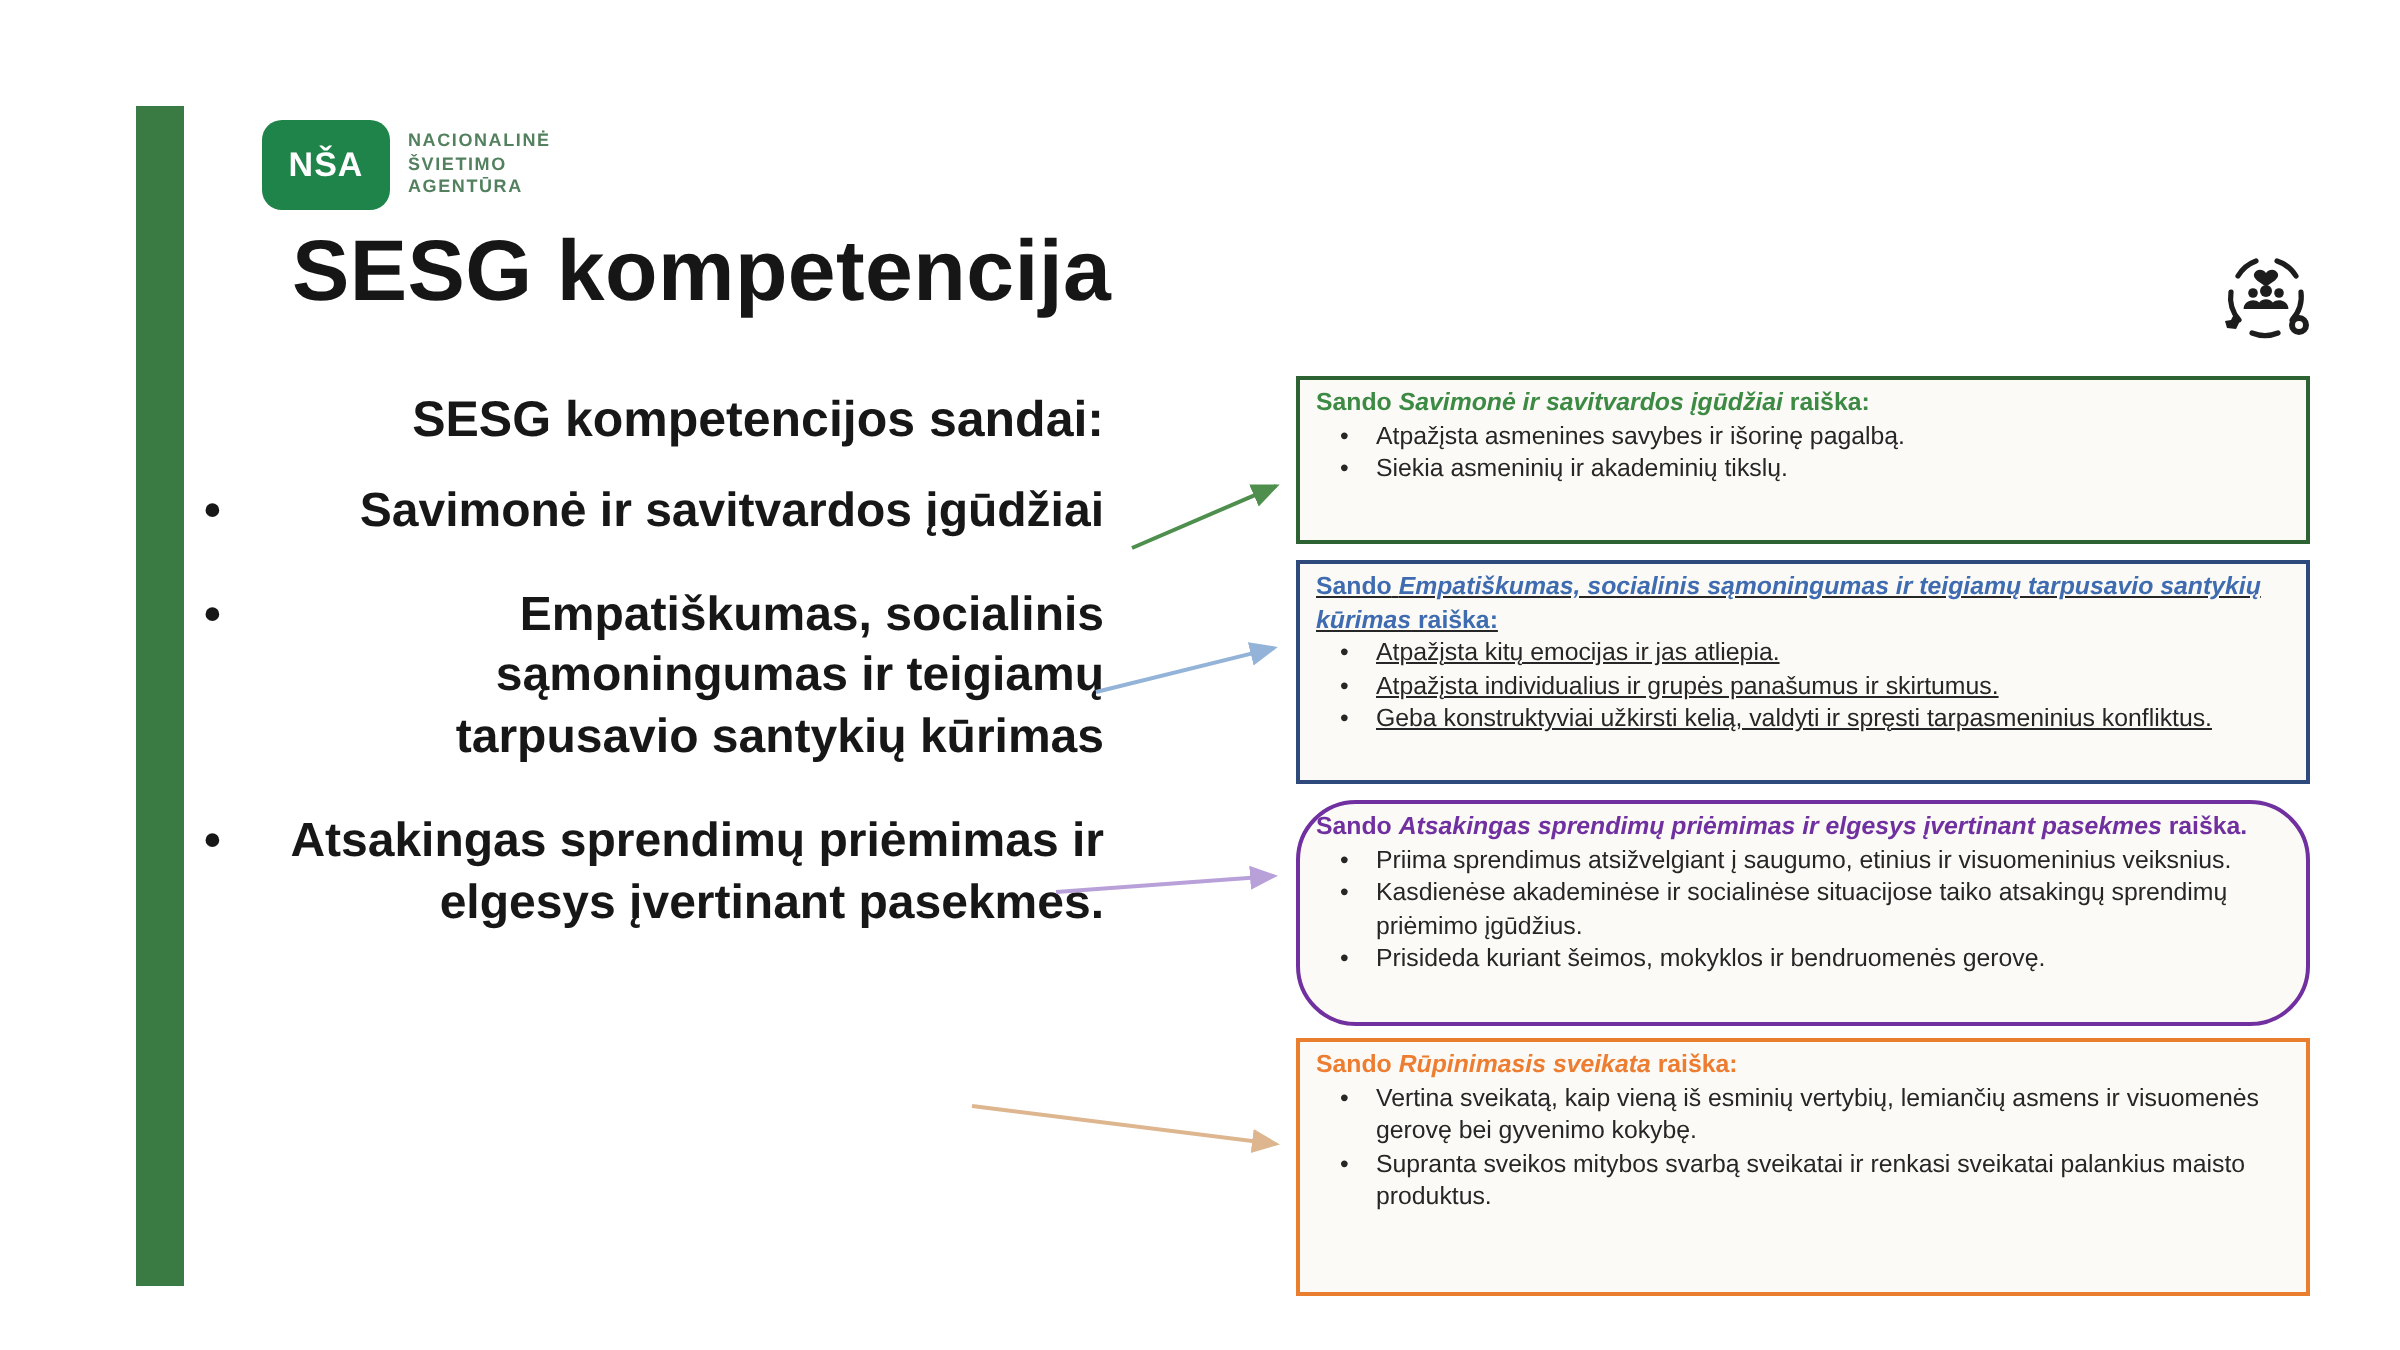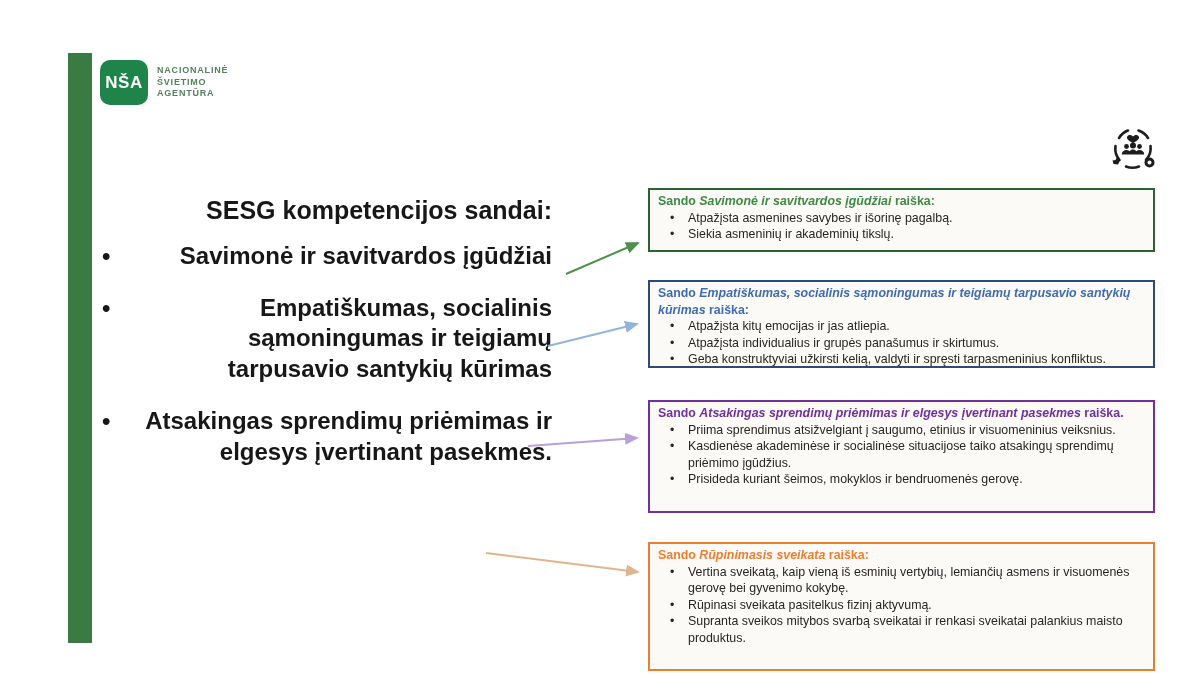--- a/index.html
+++ b/index.html
@@ -2,23 +2,23 @@
 <html><head>
 <meta charset="utf-8">
 <style>
   html,body{margin:0;padding:0;background:#fff;}
   .slide{position:relative;width:1200px;height:675px;background:#fff;overflow:hidden;
          font-family:"Liberation Sans","DejaVu Sans",sans-serif;color:#171717;}
   .green-bar{position:absolute;left:68px;top:53px;width:24px;height:590px;background:#3a7a43;}
 
   
   .logo{position:absolute;left:100px;top:60px;display:flex;align-items:center;gap:9px;}
-  .logo-mark{width:48px;height:45px;background:#1e8449;border-radius:10px;display:flex;
+  .logo-mark{width:64px;height:45px;background:#1e8449;border-radius:10px;display:flex;
              align-items:center;justify-content:center;color:#fff;font-weight:bold;
-             font-size:17px;letter-spacing:.5px;}
+             font-size:17px;letter-spacing:.5px;margin-left:31px;}
   .logo-text{color:#53815f;font-size:9px;font-weight:bold;letter-spacing:.8px;line-height:1.3;}
 
   
   .title{position:absolute;left:146px;top:112px;font-size:43px;font-weight:800;color:#161616;letter-spacing:.2px;}
 
   
   .left-col{position:absolute;left:100px;top:196px;width:452px;text-align:right;}
   .left-heading{font-size:25px;font-weight:bold;margin:0 0 16px 0;}
   .left-list{list-style:none;margin:0;padding:0 0 0 24px;}
   .left-list li{position:relative;font-size:24px;font-weight:bold;line-height:1.28;margin-bottom:21px;}
@@ -26,28 +26,28 @@
 
   
   .boxes{position:absolute;left:648px;top:0;width:507px;}
   .box{position:absolute;left:0;width:507px;box-sizing:border-box;background:#fcfaf6;
        border:2px solid #000;padding:3px 8px 3px 8px;font-size:12.4px;line-height:1.33;color:#262626;}
   .box-header{font-weight:bold;margin:0;}
   .box-items{list-style:none;margin:0;padding:0 0 0 30px;}
   .box-items li{position:relative;}
   .box-items li::before{content:"•";position:absolute;left:-18px;top:0;}
   .hdr-name{font-style:italic;}
-  .box-green {top:188px;height:64px;border-color:#2d6233;}
+  .box-green {top:188px;height:84px;border-color:#2d6233;}
   .box-green .box-header{color:#3c8a44;}
-  .box-blue  {top:280px;height:88px;border-color:#2e4a7d;}
+  .box-blue  {top:280px;height:112px;border-color:#2e4a7d;text-decoration:underline;}
   .box-blue .box-header{color:#3f6cb0;font-style:italic;}
   .box-blue .box-header .hdr-prefix,.box-blue .box-header .hdr-suffix{font-style:normal;}
-  .box-purple{top:400px;height:113px;border-color:#7030a0;}
+  .box-purple{top:400px;height:113px;border-color:#7030a0;border-radius:30px;}
   .box-purple .box-header{color:#7030a0;}
-  .box-orange{top:542px;height:129px;border-color:#e87e2e;}
+  .box-orange{top:519px;height:129px;border-color:#e87e2e;}
   .box-orange .box-header{color:#ed7d31;}
 
   .arrows,.corner-icon{position:absolute;pointer-events:none;}
   .arrows{left:0;top:0;}
   .corner-icon{left:1107px;top:124px;}
 </style>
 </head>
 <body>
 
 <div class="slide">
@@ -56,20 +56,21 @@
 
   <div class="logo">
     <div class="logo-mark">NŠA</div>
     <div class="logo-text">
       <div>NACIONALINĖ</div>
       <div>ŠVIETIMO</div>
       <div>AGENTŪRA</div>
     </div>
   </div>
 
+  <div class="title">SESG kompetencija</div>
 
   <div class="corner-icon">
     <svg width="52" height="50" viewBox="0 0 52 50">
       <g fill="none" stroke="#1d1d1d" stroke-width="2.6" stroke-linecap="round">
         <path d="M12 14 A17.5 17.5 0 0 1 21 6.5"></path>
         <path d="M31.5 6.5 A17.5 17.5 0 0 1 41 14"></path>
         <path d="M43.5 22 A17.5 17.5 0 0 1 39 36"></path>
         <path d="M32 42.5 A17.5 17.5 0 0 1 19 42.5"></path>
         <path d="M12.5 36 A17.5 17.5 0 0 1 8.5 22"></path>
       </g>
@@ -120,21 +121,20 @@
         <li>Priima sprendimus atsižvelgiant į saugumo, etinius ir visuomeninius veiksnius.</li>
         <li>Kasdienėse akademinėse ir socialinėse situacijose taiko atsakingų sprendimų priėmimo įgūdžius.</li>
         <li>Prisideda kuriant šeimos, mokyklos ir bendruomenės gerovę.</li>
       </ul>
     </div>
 
     <div class="box box-orange">
       <p class="box-header"><span class="hdr-prefix">Sando</span> <span class="hdr-name">Rūpinimasis sveikata</span> <span class="hdr-suffix">raiška:</span></p>
       <ul class="box-items">
         <li>Vertina sveikatą, kaip vieną iš esminių vertybių, lemiančių asmens ir visuomenės gerovę bei gyvenimo kokybę.</li>
-        <li>Rūpinasi sveikata pasitelkus fizinį aktyvumą.</li>
         <li>Supranta sveikos mitybos svarbą sveikatai ir renkasi sveikatai palankius maisto produktus.</li>
       </ul>
     </div>
 
   </div>
 
   <svg class="arrows" width="1200" height="675" viewBox="0 0 1200 675">
     <defs>
       <marker id="ah-green" markerWidth="8" markerHeight="8" refX="6" refY="3" orient="auto">
           <path d="M0,0 L7,3 L0,6 z" fill="#4e8f4e"></path>

